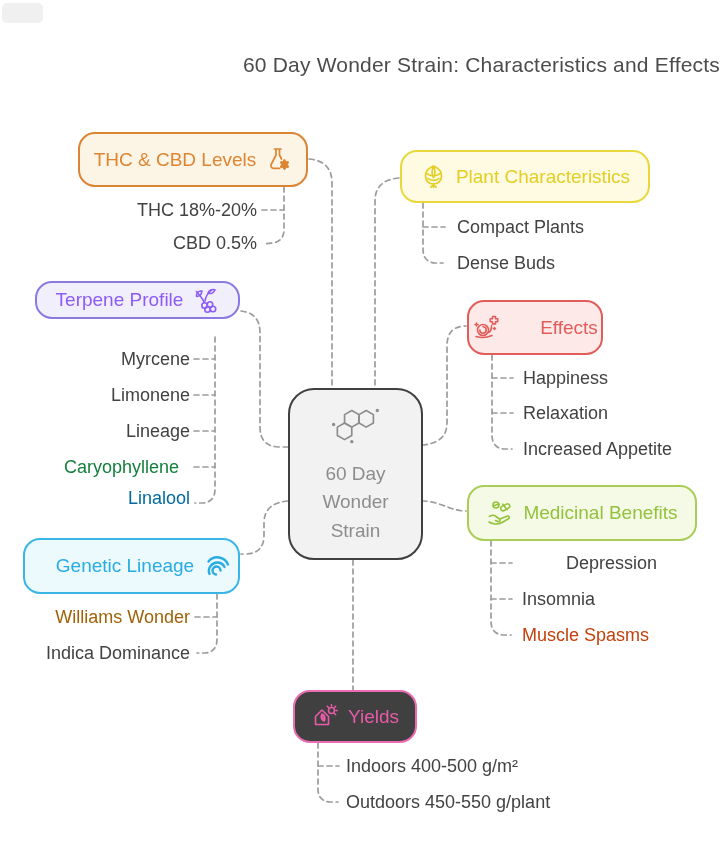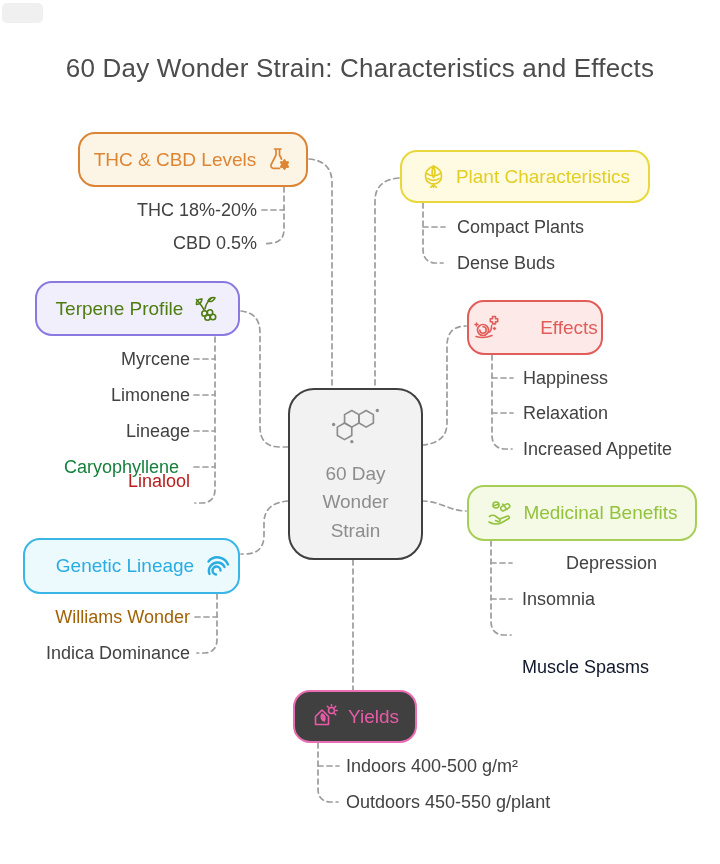--- a/index.html
+++ b/index.html
@@ -4,22 +4,22 @@
 <style>
   html,body{margin:0;padding:0;}
   body{
     width:720px;height:864px;position:relative;background:#ffffff;
     font-family:"Liberation Sans", sans-serif;overflow:hidden;
   }
   .stage{position:absolute;inset:0;}
   svg.wires{position:absolute;left:0;top:0;pointer-events:none;}
   svg.wires path{fill:none;stroke-width:1.7;stroke-dasharray:5 4;stroke-linecap:round;}
   .title{
-    position:absolute;left:0;right:0;top:53px;text-align:center;
-    font-size:26px;font-weight:500;letter-spacing:.2px;
+    position:absolute;left:0;right:0;top:53px;text-align:right;
+    font-size:21px;font-weight:500;letter-spacing:.2px;
   }
   .node{
     position:absolute;box-sizing:border-box;border:2px solid;border-radius:17px;
     display:flex;align-items:center;justify-content:center;gap:9px;
     font-size:19px;font-weight:400;white-space:nowrap;
   }
   .node .icon{display:flex;align-items:center;}
   .central{
     position:absolute;box-sizing:border-box;border:2px solid;border-radius:26px;
     display:flex;flex-direction:column;align-items:center;justify-content:center;
@@ -117,40 +117,40 @@
         <path d="M13.5 3.5 C11.5 7.5 11.5 11 13.5 14.5 M13.5 3.5 C15.5 7.5 15.5 11 13.5 14.5"></path>
         <path d="M7 10.5 C10 13.5 17 13.5 20 10.5 M8 15.5 C10.5 18 16.5 18 19 15.5"></path>
         <path d="M13.5 21 V24.2 M10.8 24.2 C11.6 23 12.5 22.6 13.5 22.6 M16.2 24.2 C15.4 23 14.5 22.6 13.5 22.6"></path>
       </svg>
     </span>
     <span>Plant Characteristics</span>
   </div>
   <div class="item" style="left: 457px; top: 215px; color: rgb(66, 66, 66);">Compact Plants</div>
   <div class="item" style="left: 457px; top: 251px; color: rgb(66, 66, 66);">Dense Buds</div>
 
-  <div class="node" style="left: 35px; top: 281px; width: 205px; height: 55px; border-color: rgb(139, 121, 226); background-color: rgb(242, 239, 253); color: #4d7c0f;">
+  <div class="node" style="left: 35px; top: 281px; width: 205px; height: 38px; border-color: rgb(139, 121, 226); background-color: rgb(242, 239, 253); color: #8b5cf6;">
     <span>Terpene Profile</span>
     <span class="icon">
       <svg class="ic" width="27" height="27" viewBox="0 0 27 27" stroke-width="1.6">
         <path d="M4.5 4.5 C8 8.5 10.5 11.5 12 15"></path>
         <path d="M19.5 3 C15.5 6.5 13.5 10 13 14"></path>
         <path d="M4.5 9.5 C4 6 6.5 3.5 10 4 C9.5 7.5 7.5 9.5 4.5 9.5 Z"></path>
         <path d="M16 6 C17 3 20 1.8 23 2.8 C22 5.8 19 7 16 6 Z"></path>
         <circle cx="12.5" cy="18.5" r="2.7"></circle>
         <circle cx="18" cy="17.5" r="2.7"></circle>
         <circle cx="15.5" cy="22.5" r="2.7"></circle>
         <circle cx="21" cy="22" r="2.7"></circle>
       </svg>
     </span>
   </div>
   <div class="item r" style="right: 530px; top: 347px; color: rgb(66, 66, 66);">Myrcene</div>
   <div class="item r" style="right: 530px; top: 383px; color: rgb(66, 66, 66);">Limonene</div>
   <div class="item r" style="right: 530px; top: 419px; color: rgb(66, 66, 66);">Lineage</div>
   <div class="item r" style="right: 541px; top: 455px; color: #15803d;">Caryophyllene</div>
-  <div class="item r" style="right: 530px; top: 469px; color: #b91c1c; margin-left: 48px;">Linalool</div>
+  <div class="item r" style="right: 530px; top: 486px; color: #0369a1; margin-left: 48px;">Linalool</div>
 
   <div class="node" style="left: 467px; top: 300px; width: 136px; height: 55px; border-color: rgb(226, 92, 89); background-color: rgb(252, 233, 232); color: rgb(226, 92, 89); gap: 40px;">
     <span class="icon">
       <svg class="ic" width="28" height="28" viewBox="0 0 28 28" stroke-width="1.6">
         <circle cx="11" cy="16" r="5.5"></circle>
         <path d="M11 12.8 A3.2 3.2 0 1 1 7.8 16"></path>
         <path d="M4 22.5 Q12 25 20 21.5"></path>
         <path d="M16.5 18.5 C18.5 17.5 19.5 15 19.5 12.5"></path>
         <circle cx="19.6" cy="11.6" r="0.8" fill="currentColor" stroke="none"></circle>
         <path d="M20.5 2.5 h3 v2.2 h2.2 v3 h-2.2 v2.2 h-3 v-2.2 h-2.2 v-3 h2.2 z"></path>
@@ -172,21 +172,21 @@
         <rect x="14.5" y="6" width="9.5" height="4.6" rx="2.3" transform="rotate(-28 19.2 8.3)"></rect>
         <path d="M16.8 5.2 L21 10.5"></path>
         <path d="M3.5 17.5 C5.5 16 8 16 10 17.5 L13.5 20 C15 21.2 14 23.2 12 22.5 L9.5 21.5"></path>
         <path d="M3 23 C6.5 25.5 12 25.7 16 23.5 L22.5 19.8 C24.2 18.7 23 16.5 21 17.2 L14.5 19.8"></path>
       </svg>
     </span>
     <span>Medicinal Benefits</span>
   </div>
   <div class="item" style="left: 522px; top: 551px; color: rgb(66, 66, 66); margin-left: 44px;">Depression</div>
   <div class="item" style="left: 522px; top: 587px; color: rgb(66, 66, 66);">Insomnia</div>
-  <div class="item" style="left: 522px; top: 623px; color: #0f172a; margin-top: 32px;">Muscle Spasms</div>
+  <div class="item" style="left: 522px; top: 623px; color: #c2410c;">Muscle Spasms</div>
 
   <div class="node" style="left: 23px; top: 538px; width: 217px; height: 56px; border-color: rgb(57, 182, 230); background-color: rgb(236, 250, 254); color: rgb(41, 172, 226); padding-left: 24px;">
     <span>Genetic Lineage</span>
     <span class="icon">
       <svg class="ic" width="28" height="28" viewBox="0 0 28 28" stroke-width="2.4">
         <path d="M17.5 18.5 A4 4 0 1 0 13 22.5"></path>
         <path d="M21.5 15 A8 8 0 0 0 8 13.5 A8 8 0 0 0 6.5 22"></path>
         <path d="M25 12.5 A11.5 11.5 0 0 0 5.5 9.5"></path>
       </svg>
     </span>

